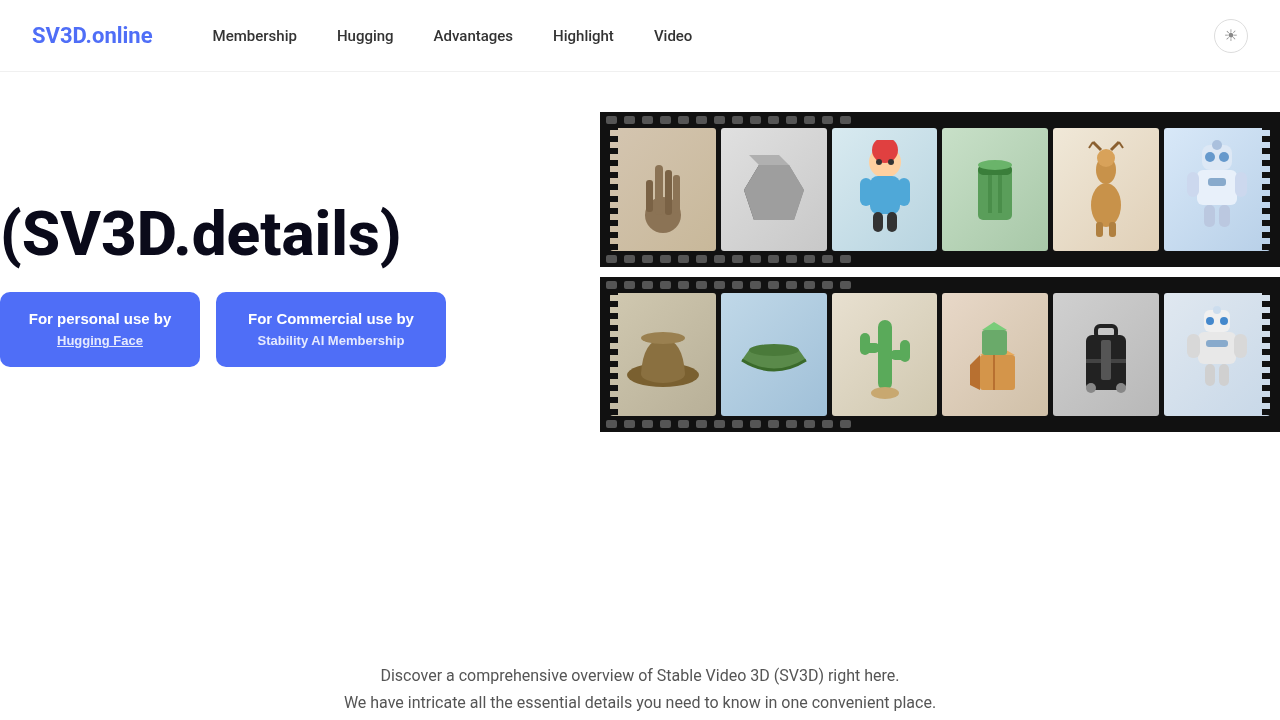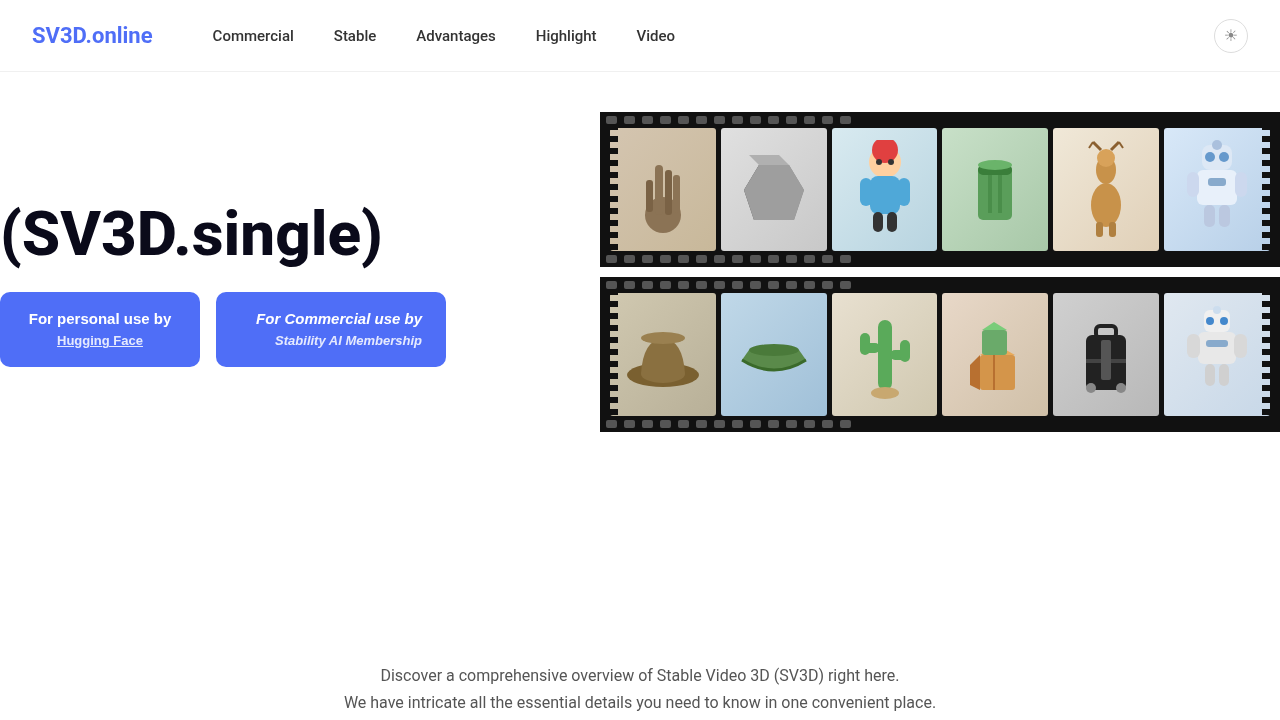--- a/index.html
+++ b/index.html
@@ -123,24 +123,23 @@
     }
     .btn-commercial {
       background: #4f6ef7;
       color: #fff;
       border: none;
       border-radius: 10px;
       padding: 16px 24px;
       font-size: 15px;
       font-weight: 600;
       cursor: pointer;
-      text-align: right;
+      text-align: center;
       line-height: 1.4;
       min-width: 230px;
-      font-style: italic;
     }
     .btn-commercial .sub {
       font-size: 13px;
       font-weight: 700;
       color: rgba(255,255,255,0.85);
     }
 
     
     .hero-right {
       position: absolute;
@@ -209,38 +208,38 @@
       font-size: 16px;
       line-height: 1.7;
     }
   </style>
 </head>
 <body>
 
 <header>
   <a class="logo">SV3D.online</a>
   <nav>
-    <a href="#introducing">Commercial</a>
-    <a href="#feature">Stable</a>
+    <a href="#introducing">Membership</a>
+    <a href="#feature">Hugging</a>
     <a href="#advantages">Advantages</a>
     <a href="#highlight">Highlight</a>
     <a href="#faqs">Video</a>
   </nav>
   <div class="header-right">
     <button class="theme-toggle">
       <span>☀</span>
     </button>
   </div>
 </header>
 
 <section class="hero">
   <div class="hero-left">
     <h1 class="hero-title">
       <br>
-      <span>(SV3D.single)</span>
+      <span>(SV3D.details)</span>
     </h1>
     <div class="hero-buttons">
       <button class="btn-personal">
         <span>For personal use by</span><br>
         <span class="sub">Hugging Face</span>
       </button>
       <button class="btn-commercial">
         <span>For Commercial use by</span><br>
         <span class="sub">Stability AI Membership</span>
       </button>

